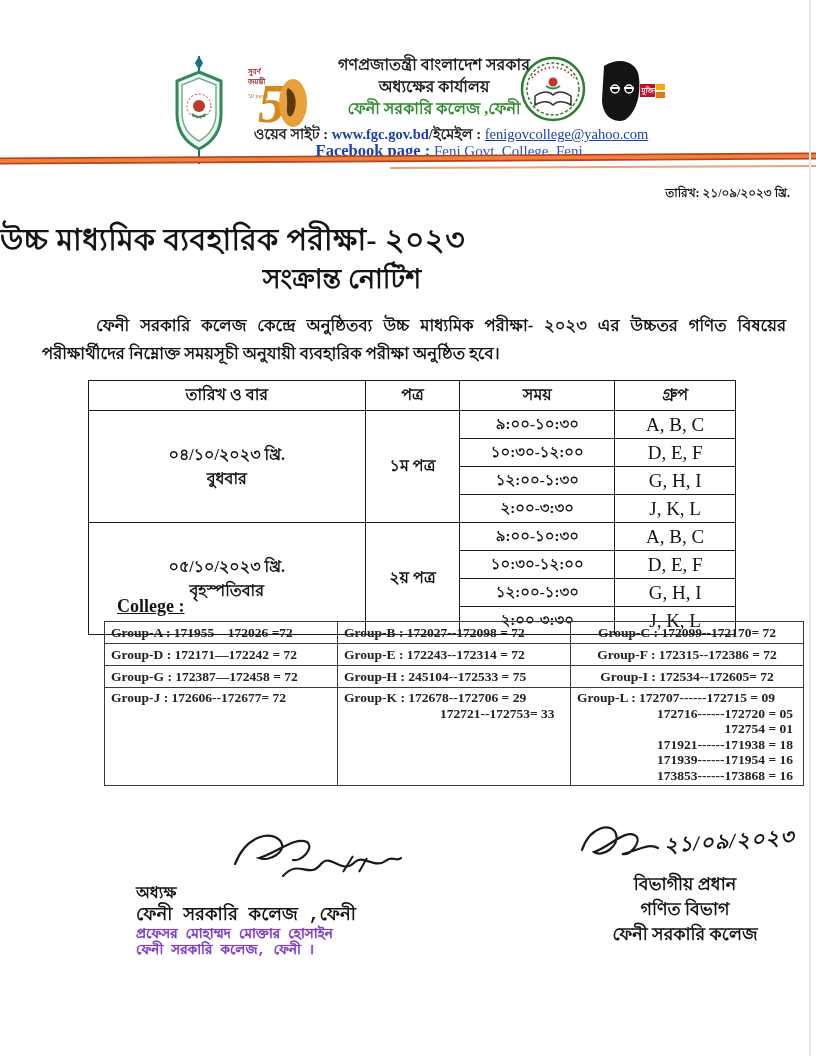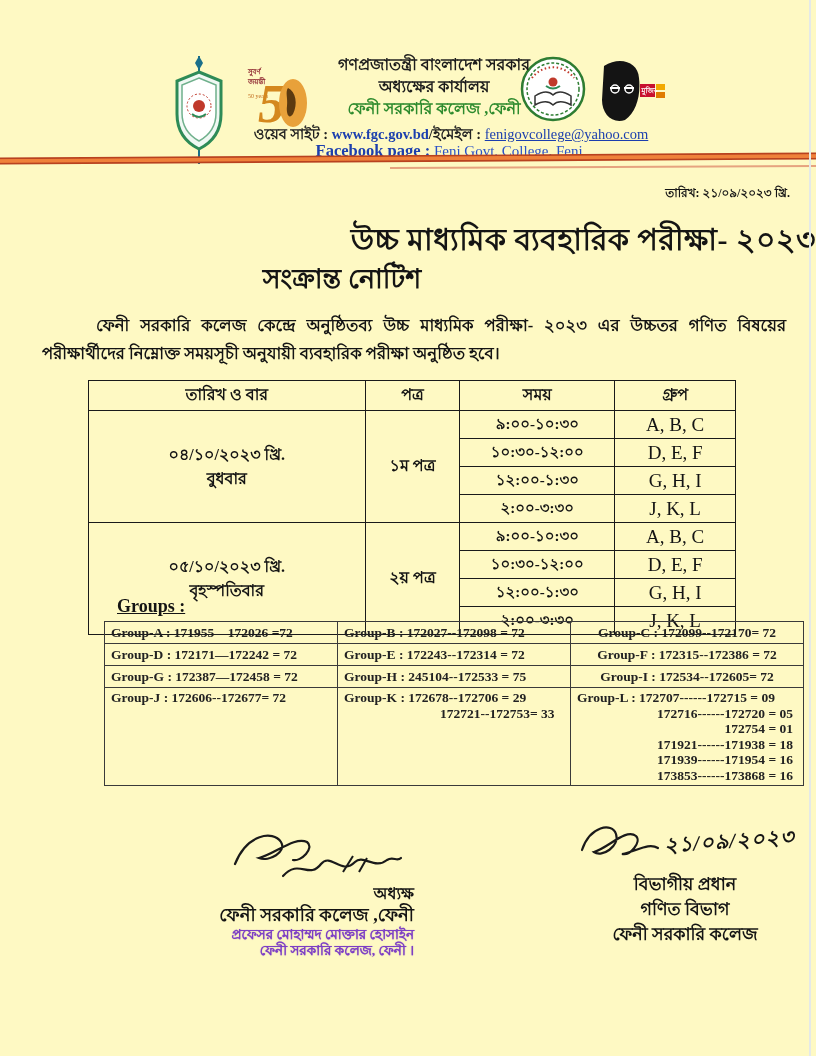--- a/index.html
+++ b/index.html
@@ -1,19 +1,19 @@
 <!DOCTYPE html>
 <html><head>
 <meta charset="utf-8">
 <style>
   * { margin:0; padding:0; box-sizing:border-box; }
   html,body { background:#888; }
   .page {
     position:relative; width:816px; height:1056px; margin:0 auto;
-    background:#fef9c3; overflow:hidden;
+    background:#ffffff; overflow:hidden;
     font-family:"Liberation Serif", serif; color:#141414;
   }
   .abs { position:absolute; }
 
   
   .hdr-center { left:308px; top:54px; width:252px; text-align:center; line-height:22px; }
   .hdr-line1, .hdr-line2 { font-size:16px; font-weight:bold; color:#1c1c1c; }
   .hdr-line3 { font-size:16px; font-weight:bold; color:#2e8b2e; }
 
   .contact-line { left:86px; top:123px; width:730px; text-align:center; font-size:14.5px; }
@@ -24,21 +24,21 @@
   .fb-line .fb-label { color:#1c3fae; font-weight:bold; font-size:16.5px; }
   .fb-line .fb-page { color:#2a52c8; text-decoration:underline; }
 
   .divider { left:-6px; top:155px; width:830px; height:7px;
     background:linear-gradient(to bottom,#b8421f 0 18%, #ef813a 30% 70%, #b8421f 82% 100%);
     transform:rotate(-0.35deg); }
   .divider2 { left:390px; top:166px; width:426px; height:2px; background:#e6a37f; transform:rotate(-0.3deg); }
 
   
   .date-line { top:184px; right:26px; font-size:12px; font-weight:bold; }
-  .title1 { top:216px; left:0; width:816px; text-align:right; font-size:30px; font-weight:bold; letter-spacing:.5px; }
+  .title1 { top:216px; left:0; width:816px; text-align:left; font-size:30px; font-weight:bold; letter-spacing:.5px; }
   .title2 { top:258px; left:0; width:684px; text-align:center; font-size:27px; font-weight:bold; }
   .body-par { top:312px; left:42px; width:744px; font-size:16.5px; line-height:28px;
     text-align:justify; text-indent:54px; font-weight:600; }
 
   
   .sched { left:88px; top:380px; width:648px; border-collapse:collapse; }
   .sched th, .sched td { border:1.5px solid #1a1a1a; padding:1px 4px; }
   .sched th { font-size:16px; font-weight:bold; height:28px; }
   .sched td { text-align:center; }
   .c-date { width:277px; font-size:16px; font-weight:600; line-height:24px; }
@@ -54,21 +54,21 @@
   .gtable td { border:1.2px solid #3a3a3a; font-size:13.5px; padding:2px 6px; vertical-align:top; color:#222; }
   .gtable tr.gr-s td { height:22px; vertical-align:middle; }
   .gtable td.center { text-align:center; }
   .gtable tr.gr-tall td { height:96px; }
   .gk-indent { margin-left:96px; }
   .gl-line { text-align:right; padding-right:4px; line-height:15.5px; }
   .gl-first { text-align:left; line-height:15.5px; }
 
   
   .sig-left-svg { left:225px; top:828px; }
-  .sig-left-block { left:148px; top:884px; width:266px; text-align:right; }
+  .sig-left-block { left:136px; top:884px; width:266px; text-align:left;font-family:Liberation Mono, monospace; }
   .sl-role { font-size:16px; font-weight:bold; line-height:20px; }
   .sl-org { font-size:18px; font-weight:bold; line-height:22px; }
   .stamp { margin-top:1px; color:#7d3fc4; font-weight:bold; text-shadow:0 0 1px rgba(125,63,196,.65); }
   .stamp div { line-height:15.5px; font-size:13.5px; }
 
   .sig-right-block { left:560px; top:812px; width:250px; text-align:center; }
   .sr-signrow { display:flex; align-items:center; justify-content:center; height:60px; }
   .sr-date { font-size:21px; font-style:italic; font-weight:bold; transform:rotate(-4deg); margin-left:2px; letter-spacing:1px; }
   .sr-role, .sr-dept, .sr-org { font-size:17.5px; font-weight:bold; line-height:25px; }
 
@@ -189,21 +189,21 @@
       <td class="c-time">১২:০০-১:৩০</td>
       <td class="c-grp">G, H, I</td>
     </tr>
     <tr>
       <td class="c-time">২:০০-৩:৩০</td>
       <td class="c-grp">J, K, L</td>
     </tr>
   </tbody>
     </table>
 
-  <div class="abs groups-head">Groups :</div>
+  <div class="abs groups-head">College :</div>
 
   <table class="abs gtable">
     <tbody>
         <tr class="gr-s">
       <td>
             <div>Group-A : 171955—172026  =72</div>
           </td>
       <td>
             <div>Group-B : 172027--172098 = 72</div>
           </td>

